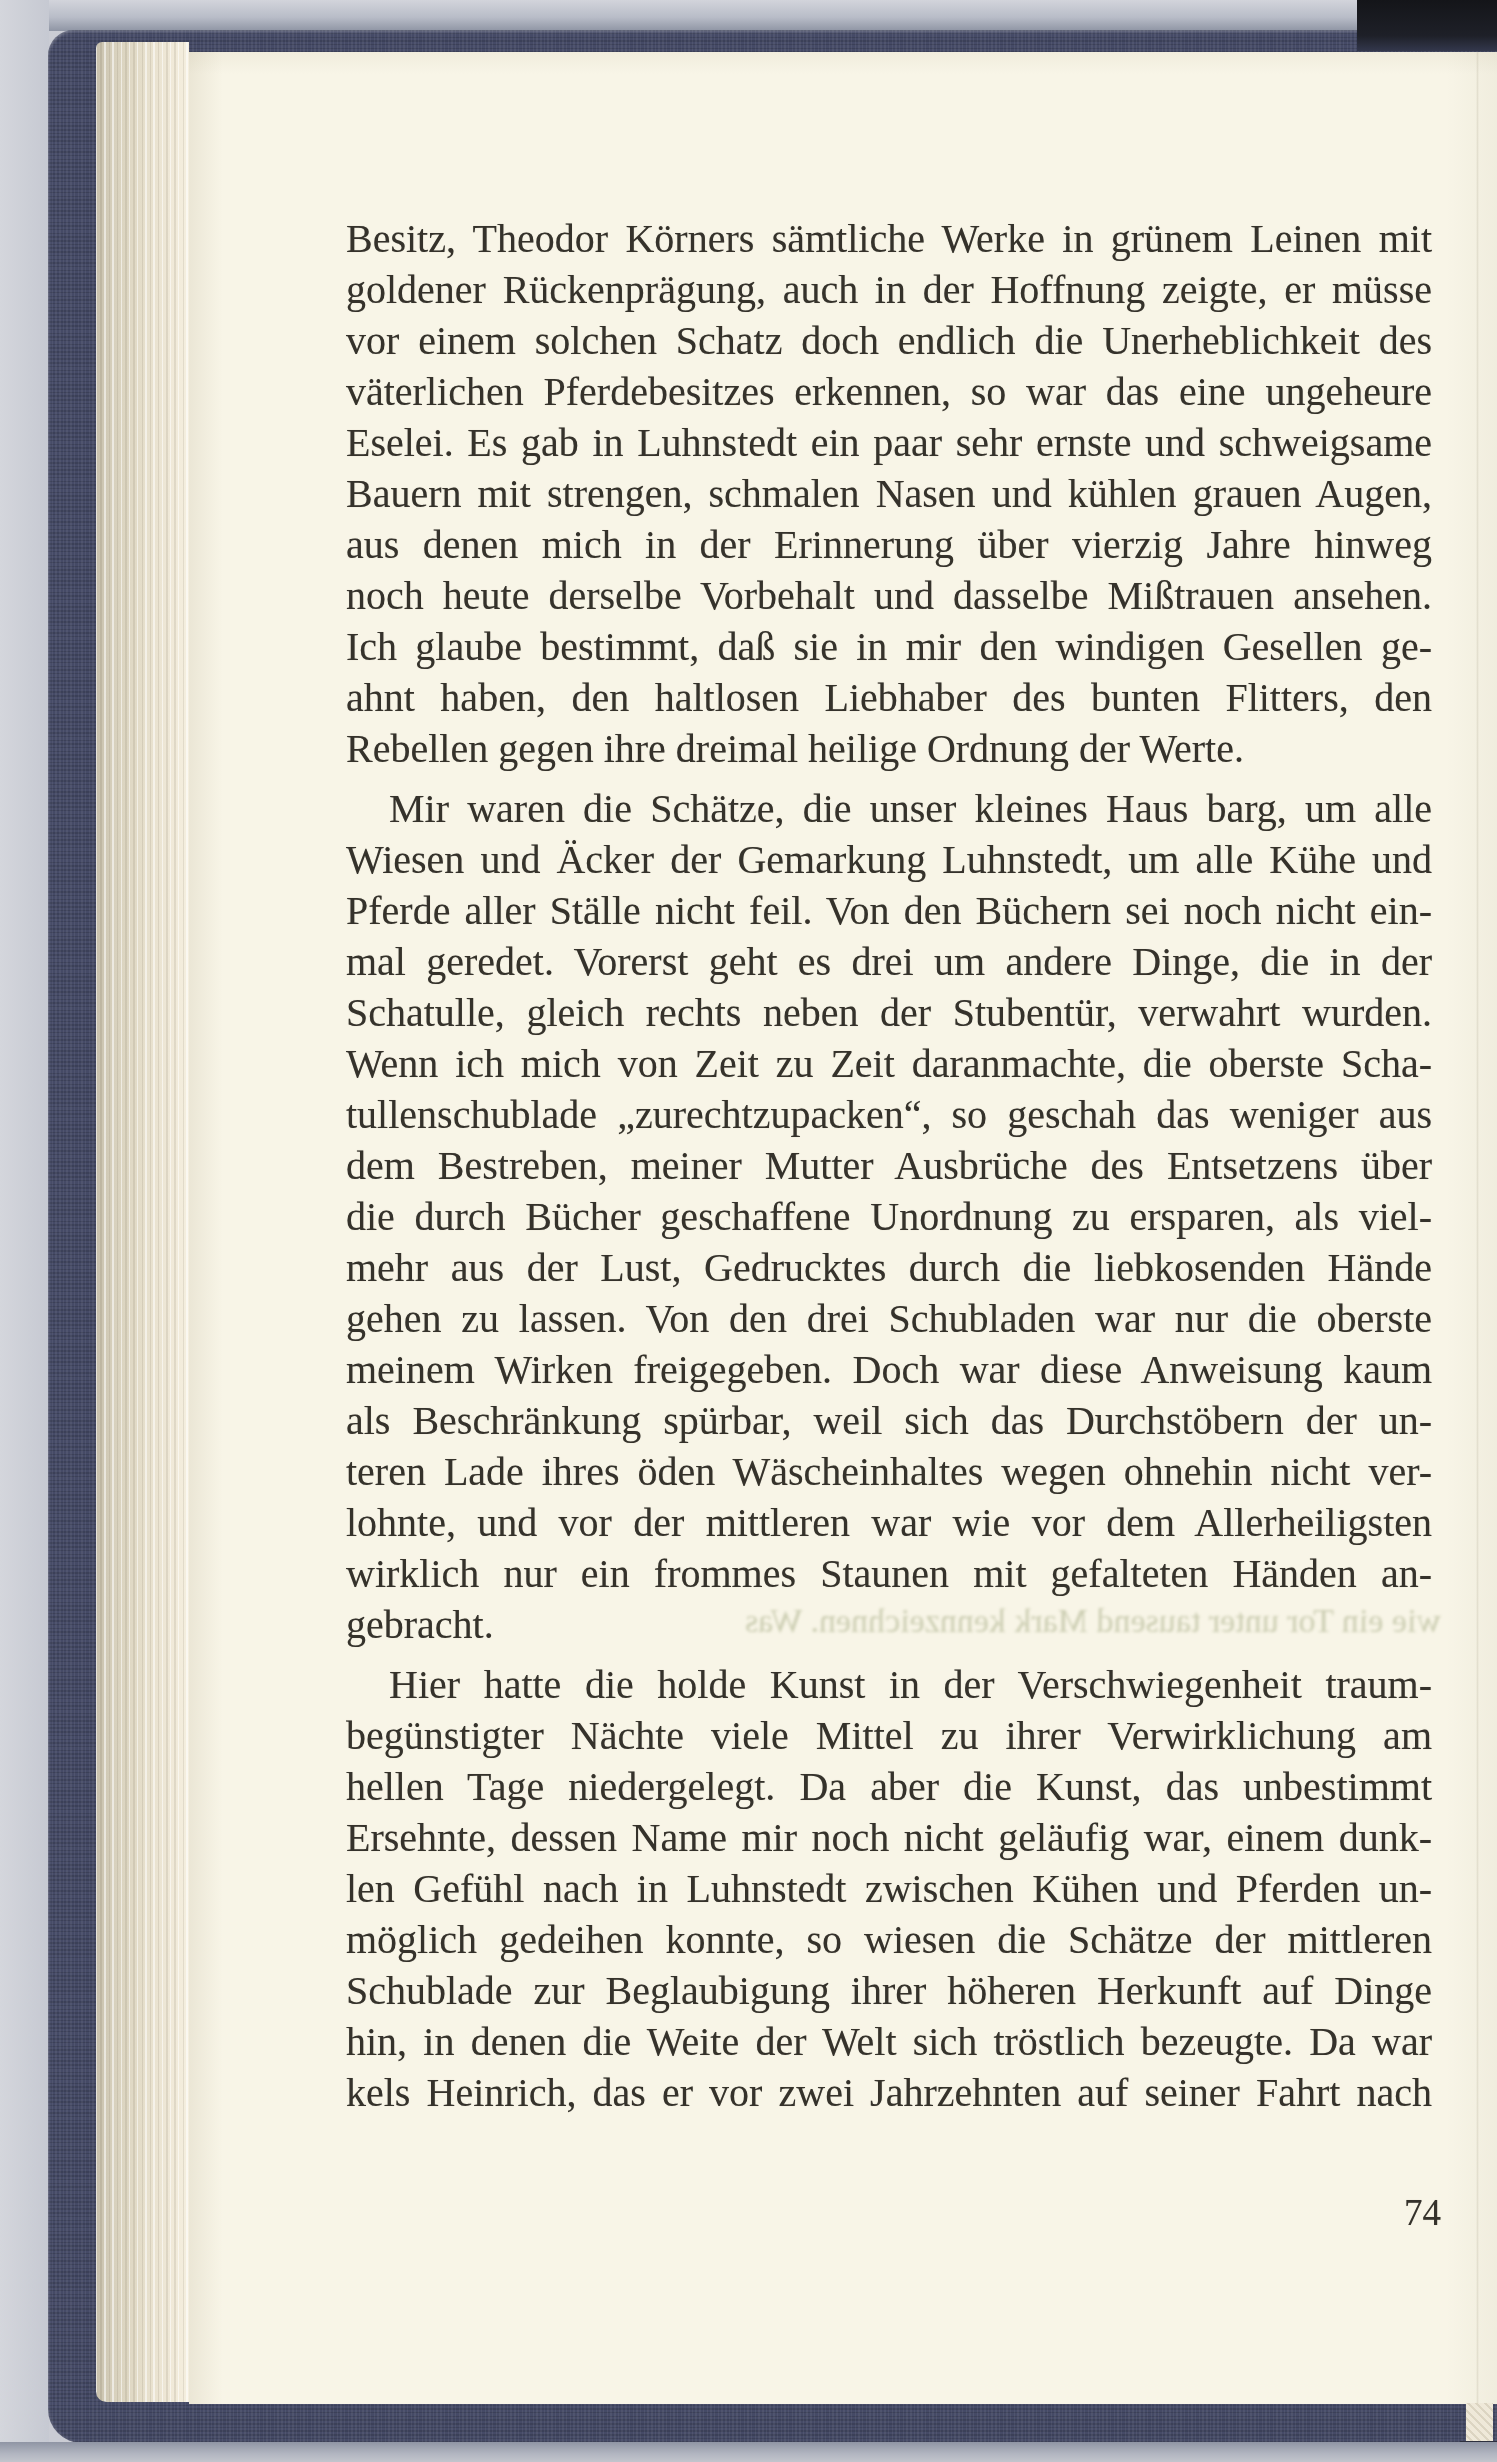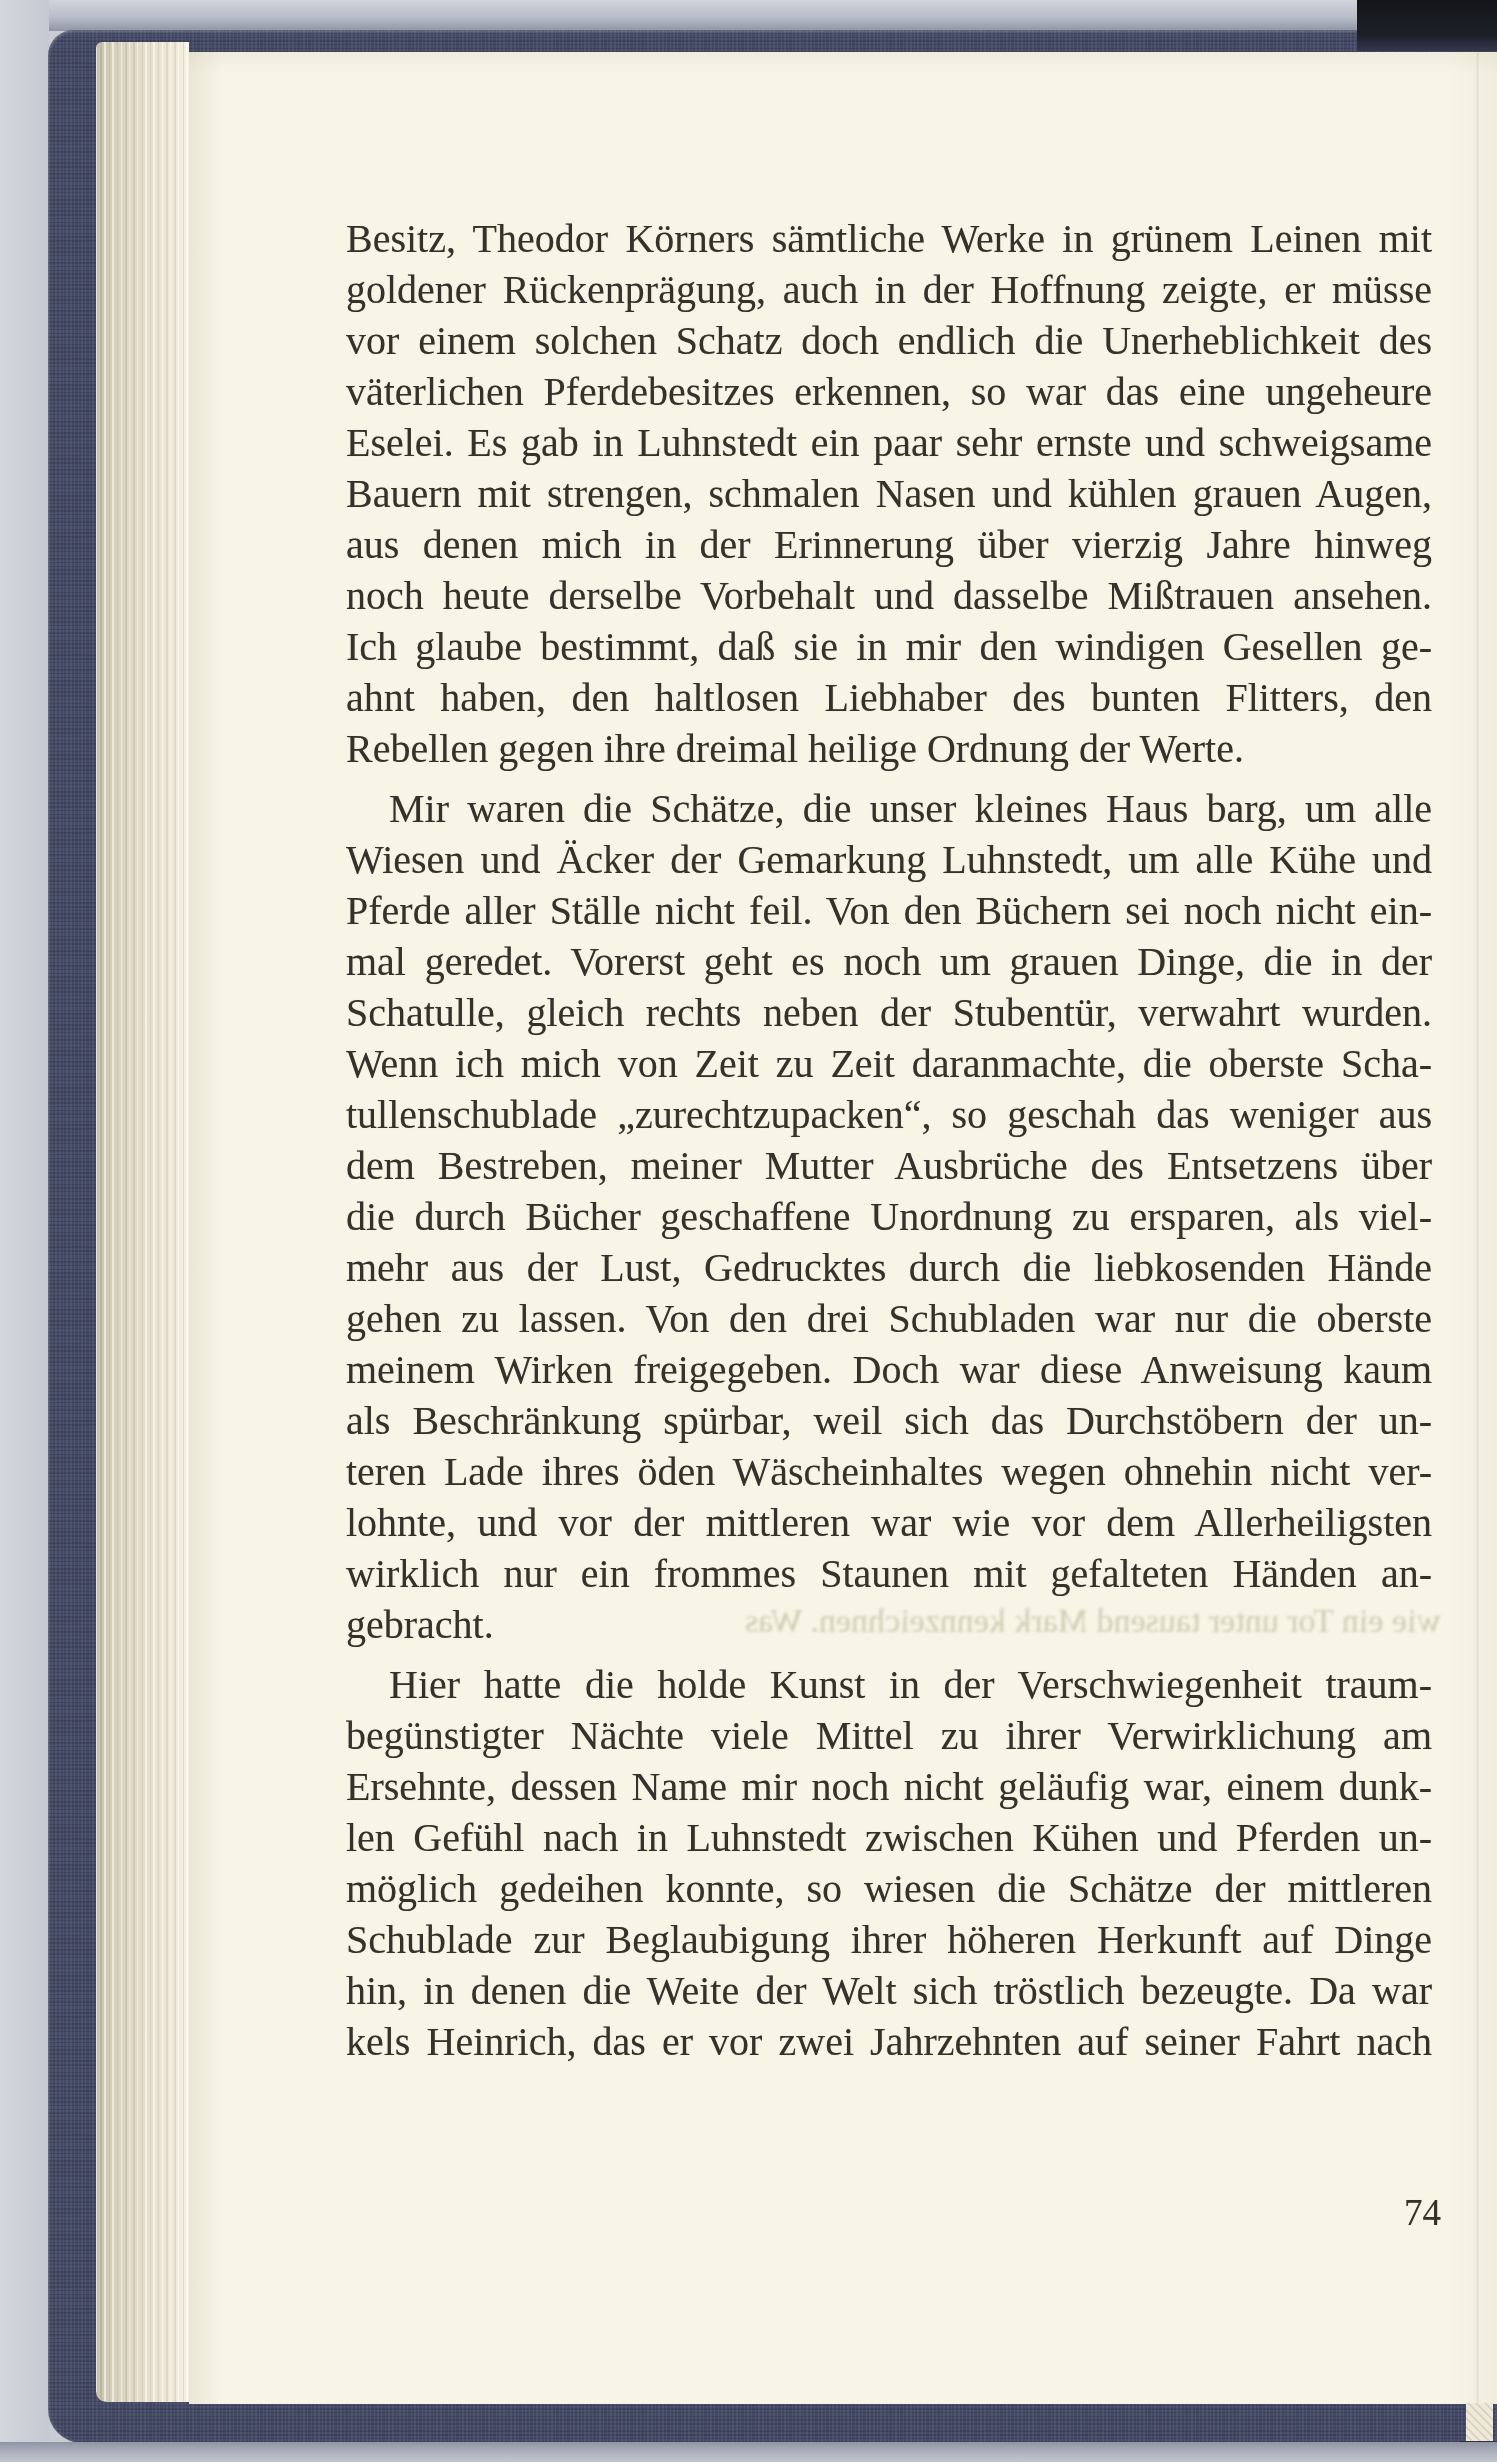--- a/index.html
+++ b/index.html
@@ -117,38 +117,39 @@
         <div class="line">aus denen mich in der Erinnerung über vierzig Jahre hinweg</div>
         <div class="line">noch heute derselbe Vorbehalt und dasselbe Mißtrauen ansehen.</div>
         <div class="line">Ich glaube bestimmt, daß sie in mir den windigen Gesellen ge-</div>
         <div class="line">ahnt haben, den haltlosen Liebhaber des bunten Flitters, den</div>
         <div class="line lastline">Rebellen gegen ihre dreimal heilige Ordnung der Werte.</div>
       </div>
       <div class="paragraph">
         <div class="line indent">Mir waren die Schätze, die unser kleines Haus barg, um alle</div>
         <div class="line">Wiesen und Äcker der Gemarkung Luhnstedt, um alle Kühe und</div>
         <div class="line">Pferde aller Ställe nicht feil. Von den Büchern sei noch nicht ein-</div>
-        <div class="line">mal geredet. Vorerst geht es noch um grauen Dinge, die in der</div>
+        <div class="line">mal geredet. Vorerst geht es drei um andere Dinge, die in der</div>
         <div class="line">Schatulle, gleich rechts neben der Stubentür, verwahrt wurden.</div>
         <div class="line">Wenn ich mich von Zeit zu Zeit daranmachte, die oberste Scha-</div>
         <div class="line">tullenschublade „zurechtzupacken“, so geschah das weniger aus</div>
         <div class="line">dem Bestreben, meiner Mutter Ausbrüche des Entsetzens über</div>
         <div class="line">die durch Bücher geschaffene Unordnung zu ersparen, als viel-</div>
         <div class="line">mehr aus der Lust, Gedrucktes durch die liebkosenden Hände</div>
         <div class="line">gehen zu lassen. Von den drei Schubladen war nur die oberste</div>
         <div class="line">meinem Wirken freigegeben. Doch war diese Anweisung kaum</div>
         <div class="line">als Beschränkung spürbar, weil sich das Durchstöbern der un-</div>
         <div class="line">teren Lade ihres öden Wäscheinhaltes wegen ohnehin nicht ver-</div>
         <div class="line">lohnte, und vor der mittleren war wie vor dem Allerheiligsten</div>
         <div class="line">wirklich nur ein frommes Staunen mit gefalteten Händen an-</div>
         <div class="line lastline">gebracht.</div>
       </div>
       <div class="paragraph">
         <div class="line indent">Hier hatte die holde Kunst in der Verschwiegenheit traum-</div>
         <div class="line">begünstigter Nächte viele Mittel zu ihrer Verwirklichung am</div>
+        <div class="line">hellen Tage niedergelegt. Da aber die Kunst, das unbestimmt</div>
         <div class="line">Ersehnte, dessen Name mir noch nicht geläufig war, einem dunk-</div>
         <div class="line">len Gefühl nach in Luhnstedt zwischen Kühen und Pferden un-</div>
         <div class="line">möglich gedeihen konnte, so wiesen die Schätze der mittleren</div>
         <div class="line">Schublade zur Beglaubigung ihrer höheren Herkunft auf Dinge</div>
         <div class="line">hin, in denen die Weite der Welt sich tröstlich bezeugte. Da war</div>
         <div class="line">kels Heinrich, das er vor zwei Jahrzehnten auf seiner Fahrt nach</div>
       </div>
     </div>
 
   <div class="page-number">74</div>

